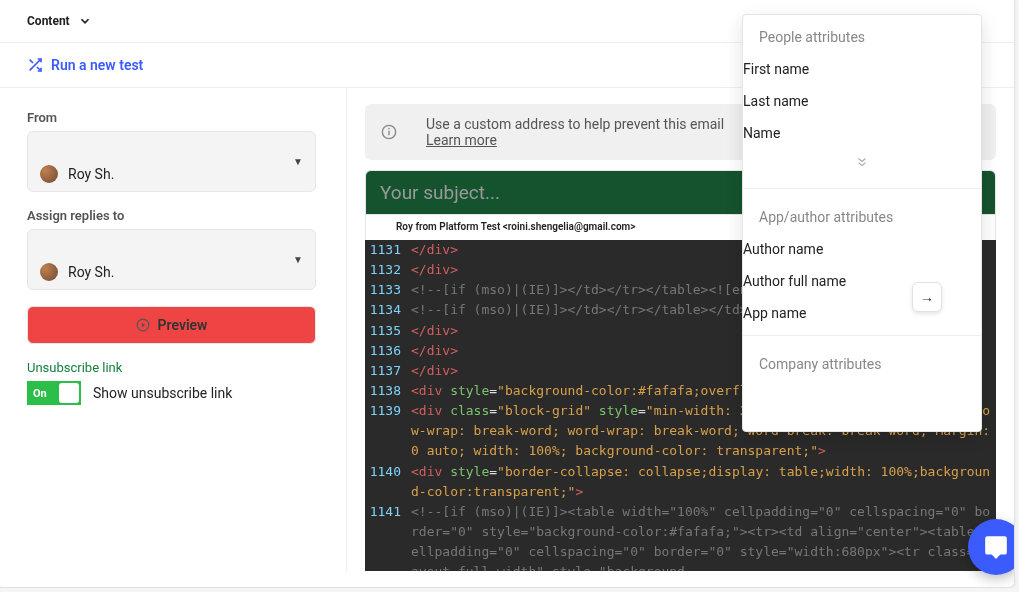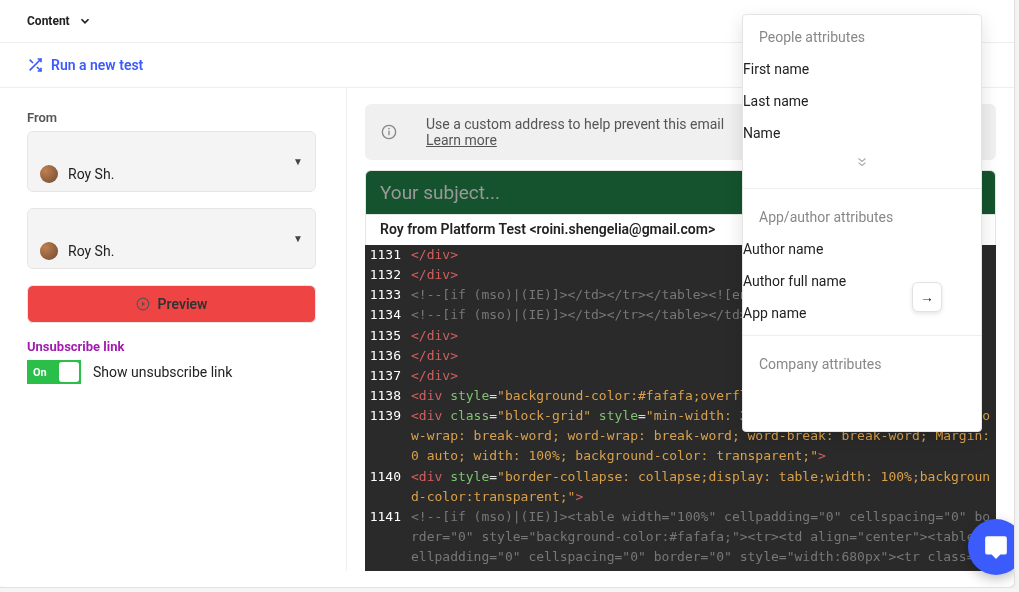--- a/index.html
+++ b/index.html
@@ -131,43 +131,43 @@
     border: 1px solid #e6e6e6;
     border-radius: 6px 6px 0 0;
     padding: 10px 14px;
     color: #999;
     font-size: 19px;
     background: #14532d;
   }
   .from-line {
     border-left: 1px solid #e6e6e6;
     border-right: 1px solid #e6e6e6;
-    padding: 6px 14px 8px;
-    font-size: 14px;
+    padding: 6px 30px 8px;
+    font-size: 10px;
     font-weight: 600;
     color: #222;
     margin-top: -10px;
     background: #fff;
   }
   .editor {
     flex: 1;
     background: #2a2a2a;
     color: #ccc;
     font-family: "Menlo","Consolas",monospace;
     font-size: 13px;
     line-height: 1.55;
     overflow: hidden;
     margin-top: -10px;
   }
   .line { display: flex; }
   .gutter {
     width: 46px;
     text-align: right;
     padding-right: 10px;
-    color: #ffffff;
+    color: #7dd3fc;
     flex-shrink: 0;
     user-select: none;
   }
   .code { white-space: pre-wrap; word-break: break-all; flex: 1; }
   .t-tag { color: #d35f5f; }
   .t-keyattr { color: #7cc36e; }
   .t-op { color: #ddd; }
   .t-str { color: #d9a04a; }
   .t-cmt { color: #777; }
   .t-end { color: #d35f5f; }
@@ -271,39 +271,40 @@
         <div class="select">
           <div class="select-left">
             <div class="avatar"></div>
             <span>Roy Sh.</span>
           </div>
           <span class="select-caret">▼</span>
         </div>
       </div>
 
       <div>
+        <div class="form-label">Assign replies to</div>
         <div class="select">
           <div class="select-left">
             <div class="avatar"></div>
             <span>Roy Sh.</span>
           </div>
           <span class="select-caret">▼</span>
         </div>
       </div>
 
       <div class="preview-btn">
         <svg width="14" height="14" viewBox="0 0 24 24" fill="#555">
             <circle cx="12" cy="12" r="10" fill="none" stroke="#555" stroke-width="2"></circle>
             <polygon points="10,8 16,12 10,16"></polygon>
           </svg>
         <span>Preview</span>
       </div>
 
       <div>
-        <div class="form-label" style="font-weight:700;color:#a21caf;">Unsubscribe link</div>
+        <div class="form-label" style="font-weight:400;color:#15803d;">Unsubscribe link</div>
         <div class="toggle-row">
           <div class="toggle">
             <span>On</span>
             <div class="toggle-knob"></div>
           </div>
           <span>Show unsubscribe link</span>
         </div>
       </div>
     </div>
 

